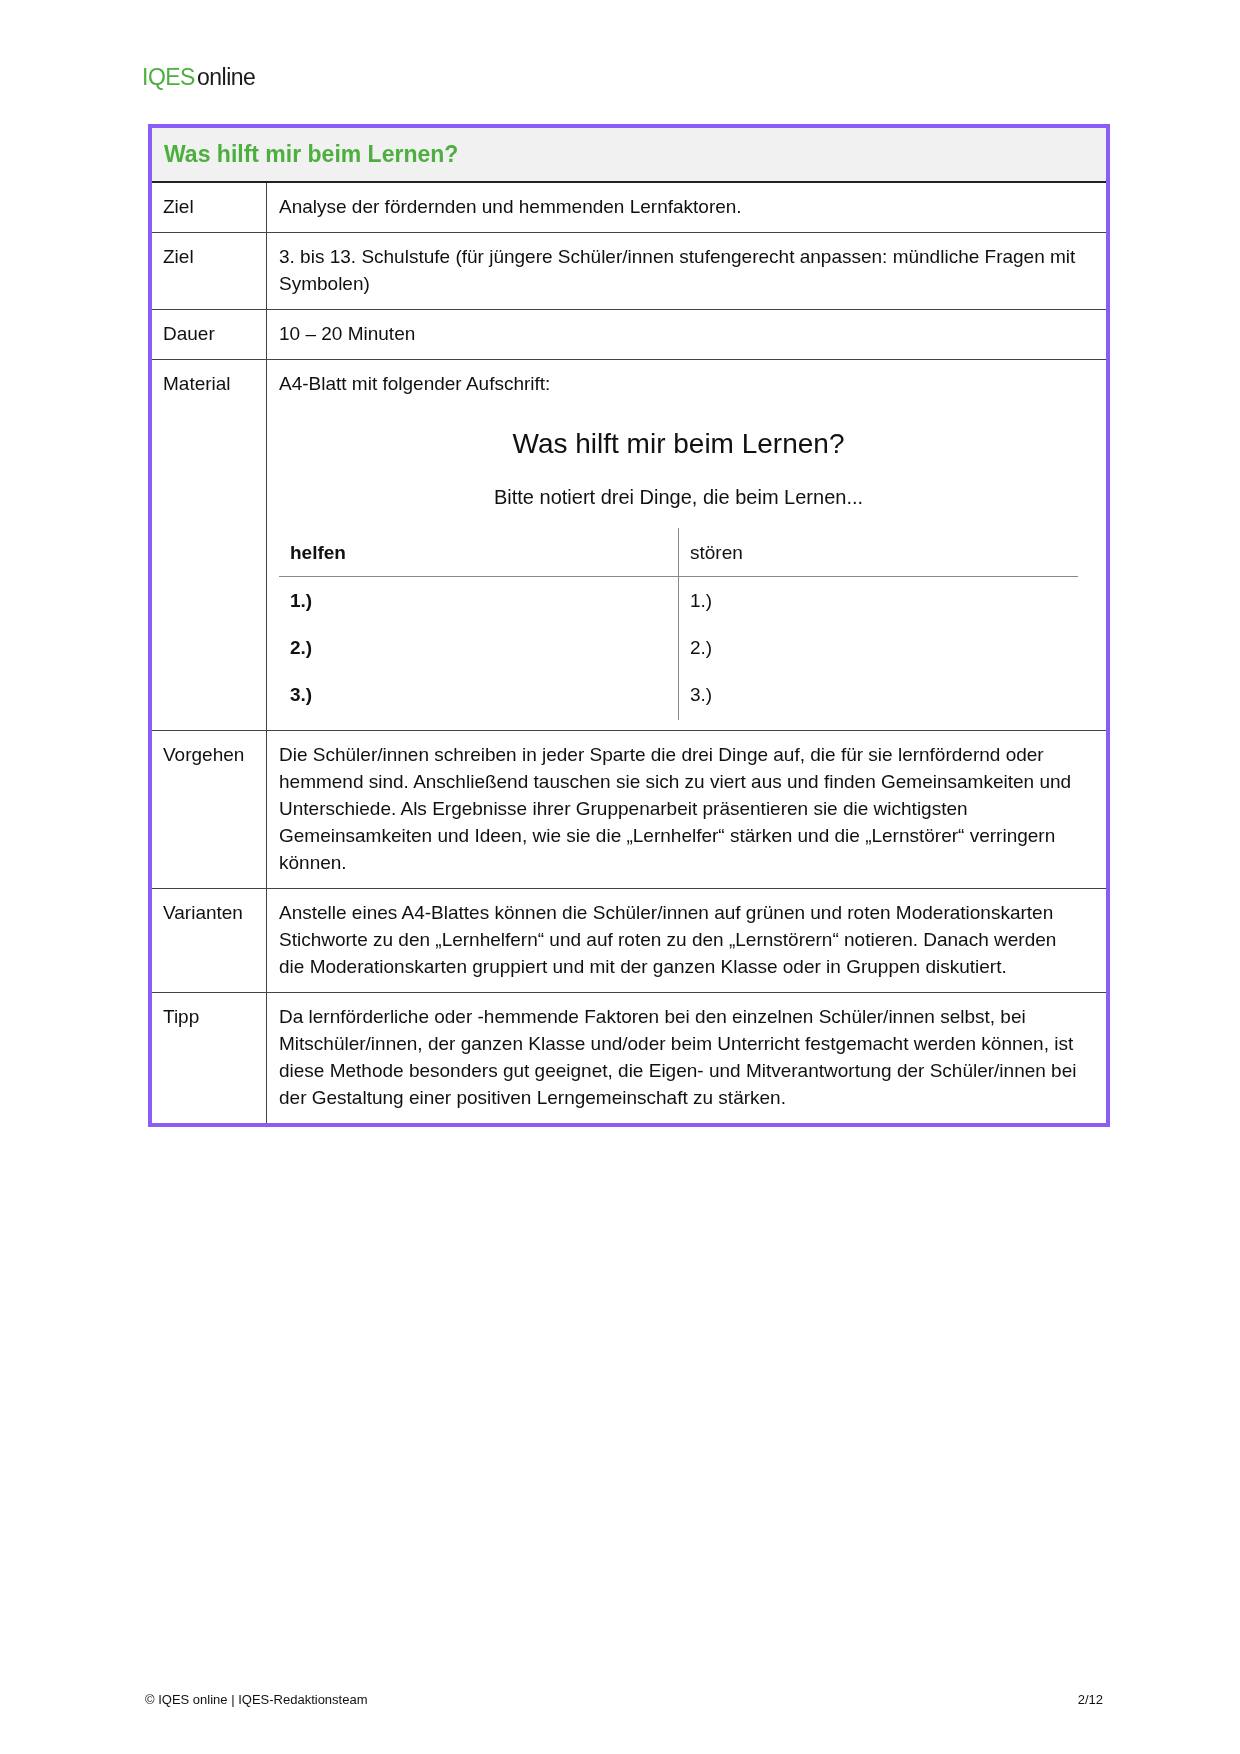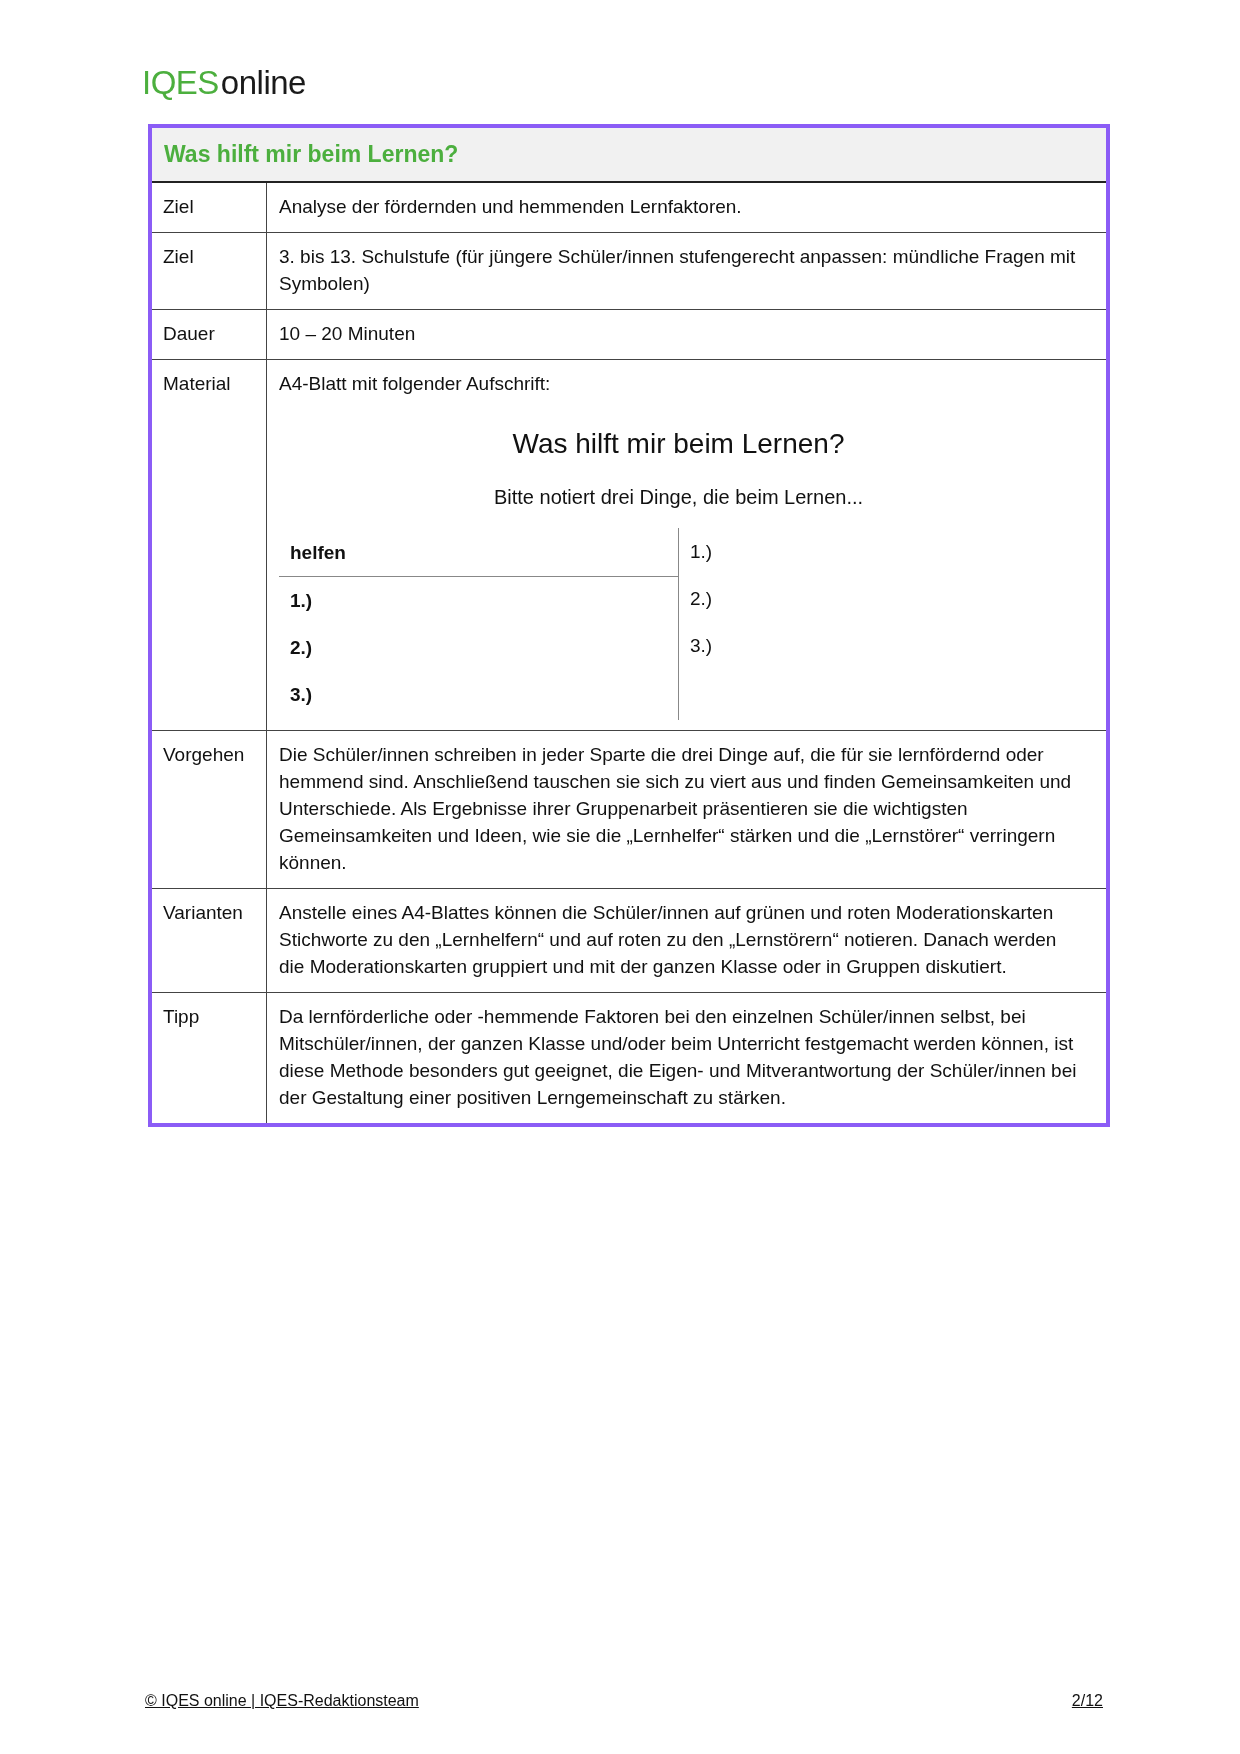--- a/index.html
+++ b/index.html
@@ -1,18 +1,18 @@
 <!DOCTYPE html>
 <html><head>
 <meta charset="utf-8">
 <style>
   html, body { margin: 0; padding: 0; background: #ffffff; }
   body { width: 1240px; height: 1754px; position: relative; overflow: hidden;
          font-family: "Liberation Sans", sans-serif; color: #111111; }
-  .logo { position: absolute; left: 142px; top: 66px; font-size: 33px; letter-spacing: -0.5px; line-height: 1; }
+  .logo { position: absolute; left: 142px; top: 66px; font-size: 23px; letter-spacing: -0.5px; line-height: 1; }
   .logo .brand { color: #4caf3e; font-weight: normal; }
   .logo .sub { color: #1a1a1a; margin-left: 2px; }
 
   .sheet { position: absolute; left: 148px; top: 124px; width: 954px;
            border: 4px solid #8b5cf6; border-collapse: collapse; }
   .sheet-title { background: #f1f1f1; height: 55px; border-bottom: 2px solid #222;
                  display: flex; align-items: center; padding-left: 12px; box-sizing: border-box; }
   .sheet-title span { color: #4caf3e; font-weight: bold; font-size: 23px; }
 
   .row { display: flex; border-top: 1.5px solid #444; font-size: 19px; line-height: 27px; }
@@ -24,22 +24,22 @@
   .mat-heading { text-align: center; font-size: 28px; margin-top: 30px; line-height: 34px; }
   .mat-sub { text-align: center; font-size: 20px; margin-top: 23px; }
   .worksheet { display: flex; margin-top: 17px; margin-right: 0; }
   .ws-col { flex: 1; position: relative; }
   .ws-col.left { border-right: 1.5px solid #888; font-weight: bold; }
   .ws-head { padding: 11px 0 10px 11px; border-bottom: 1.5px solid #888; }
   .ws-col.left .ws-head { padding-top: 11px; }
   .ws-item { padding-left: 11px; height: 47px; line-height: 47px; }
   .ws-items { padding-top: 0px; padding-bottom: 2px; }
 
-  .footer { position: absolute; top: 1692px; left: 145px; right: 137px; font-size: 16px;
-            display: flex; justify-content: space-between; text-decoration: underline; }
+  .footer { position: absolute; top: 1692px; left: 145px; right: 137px; font-size: 13px;
+            display: flex; justify-content: space-between; }
 </style>
 </head>
 <body>
 
 <div class="logo">
   <span class="brand">IQES</span><span class="sub">online</span>
 </div>
 
 <div class="sheet">
   <div class="sheet-title">
@@ -70,20 +70,21 @@
       <div class="worksheet">
         <div class="ws-col left">
           <div class="ws-head">helfen</div>
           <div class="ws-items">
             <div class="ws-item">1.)</div>
             <div class="ws-item">2.)</div>
             <div class="ws-item">3.)</div>
           </div>
         </div>
         <div class="ws-col right">
+          <div class="ws-head">stören</div>
           <div class="ws-items">
             <div class="ws-item">1.)</div>
             <div class="ws-item">2.)</div>
             <div class="ws-item">3.)</div>
           </div>
         </div>
       </div>
     </div>
   </div>
 

